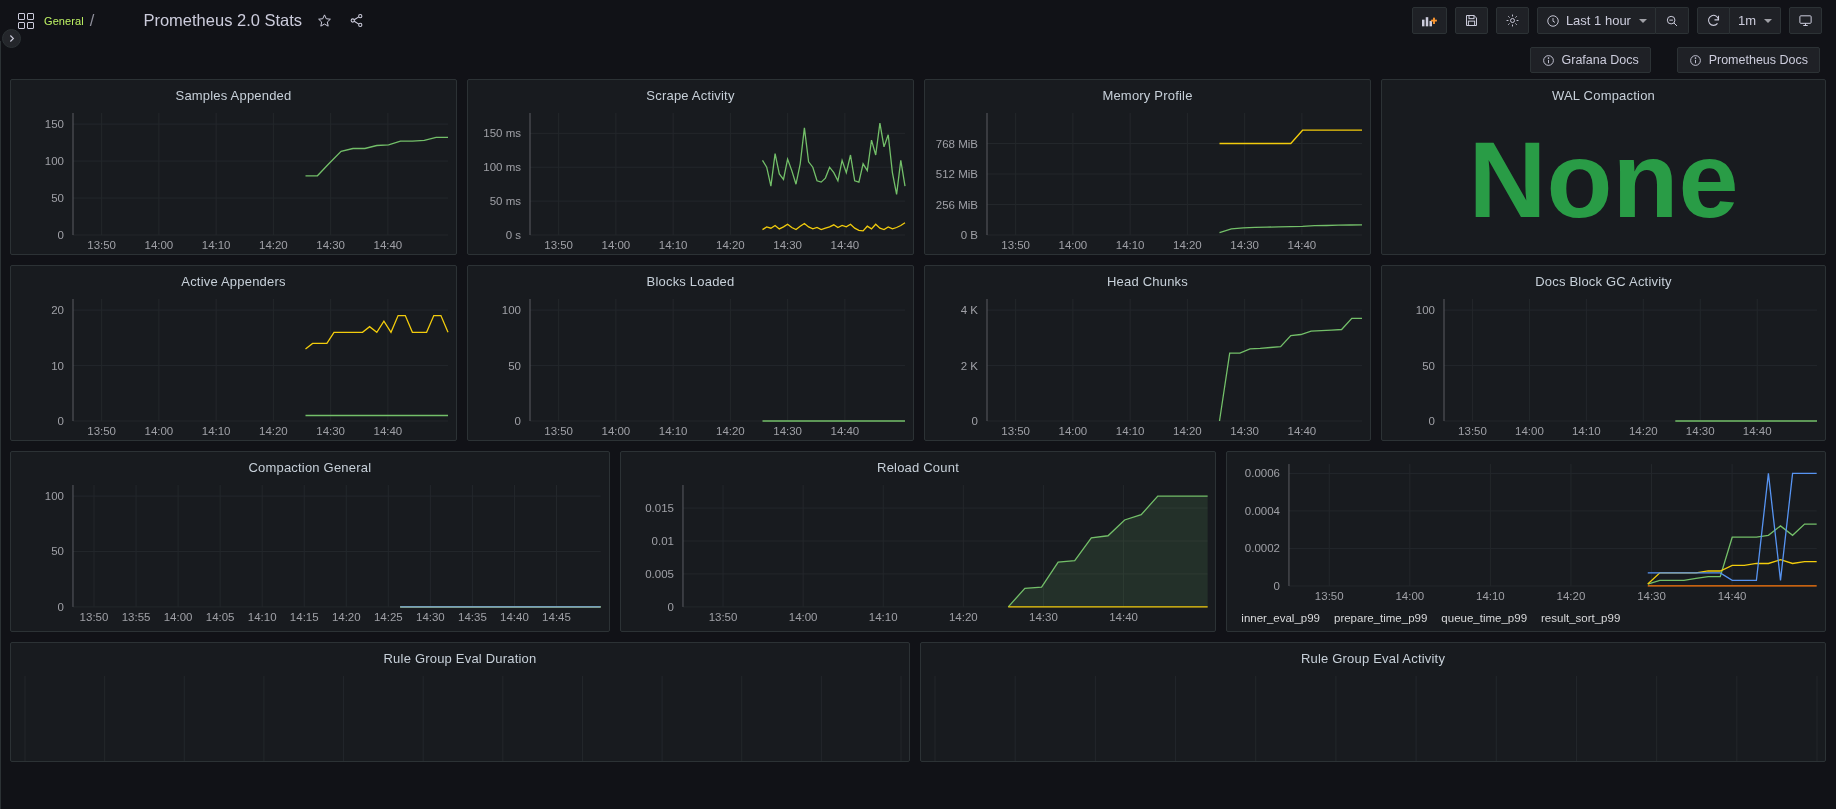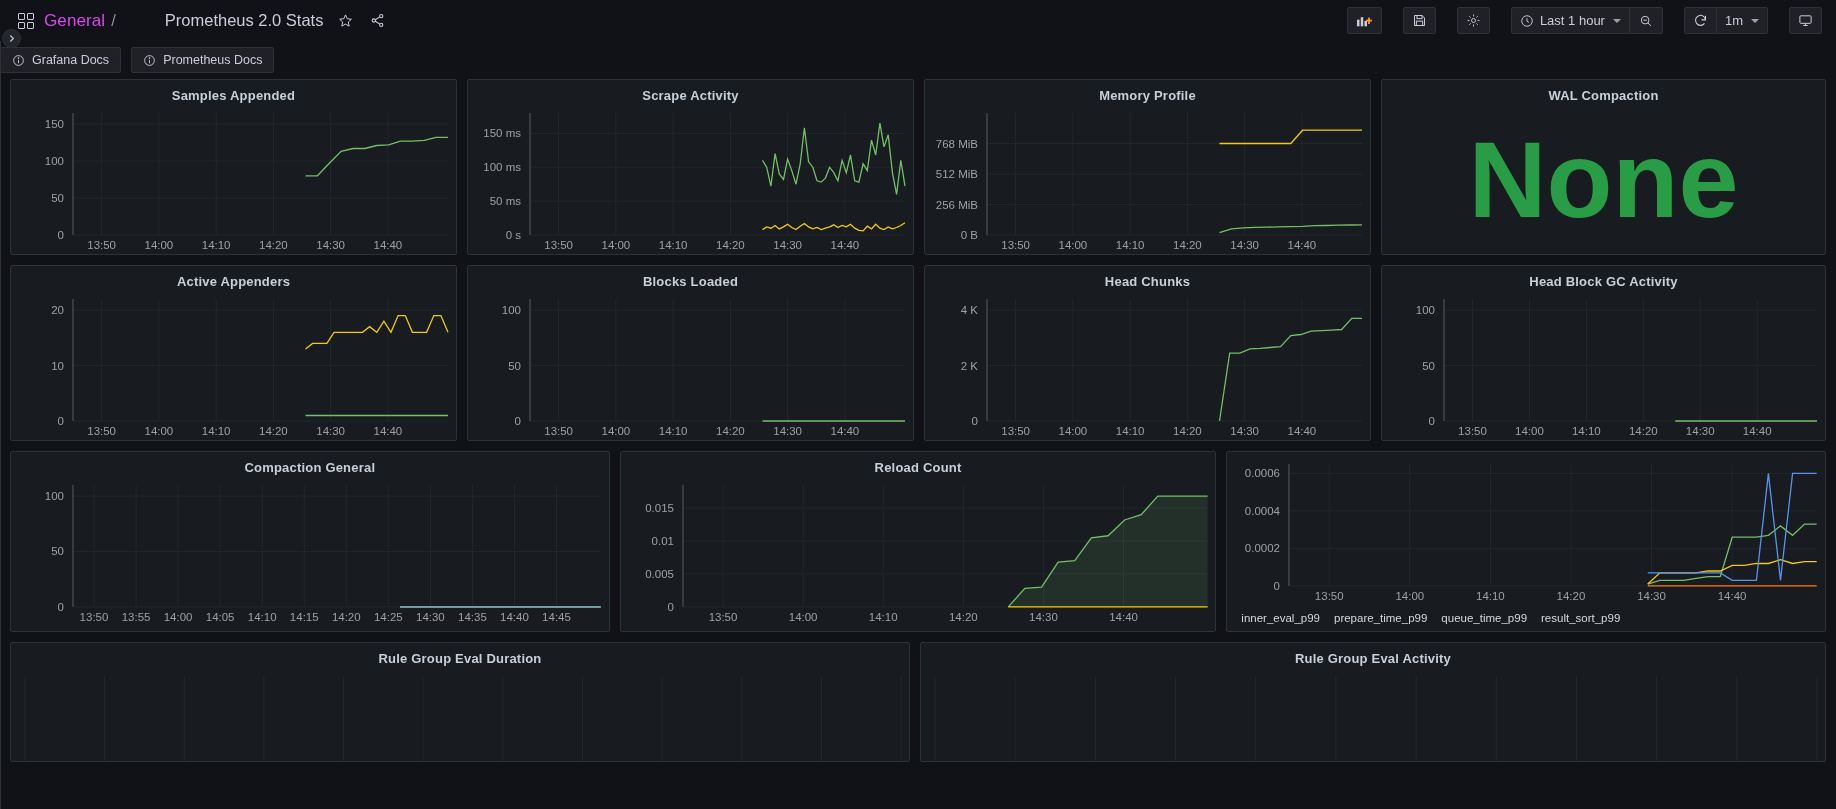--- a/index.html
+++ b/index.html
@@ -15,44 +15,44 @@
     height: 41px; display: flex; align-items: center;
     padding: 0 14px 0 18px; background: #111217;
     position: relative;
   }
   .brand-grid {
     width: 16px; height: 16px; display: grid;
     grid-template-columns: 7px 7px; grid-template-rows: 7px 7px;
     gap: 2px; margin-right: 10px; flex: 0 0 auto;
   }
   .brand-grid i { display: block; border: 1.4px solid #ccccdc; border-radius: 1px; }
-  .crumb { font-size: 17px; color: #d946ef; letter-spacing: .1px; white-space: nowrap; }
+  .crumb { font-size: 11px; color: #bef264; letter-spacing: .1px; white-space: nowrap; }
   .crumb-sep { color: #8e8e9a; margin: 0 3px 0 6px; font-size: 16.5px; }
   .crumb-cur { font-size: 16.5px; color: #ccccdc; white-space: nowrap; margin-left: 46px; }
   .icon-btn-plain {
     margin-left: 12px; width: 20px; height: 20px; display: flex;
     align-items: center; justify-content: center; color: #ccccdc;
   }
-  .topnav-right { margin-left: auto; display: flex; align-items: center; gap: 21px; }
+  .topnav-right { margin-left: auto; display: flex; align-items: center; gap: 8px; }
   .tbtn {
     height: 27px; min-width: 33px; padding: 0 8px;
     background: #1f2126; border: 1px solid #2c3235; border-radius: 2px;
     display: flex; align-items: center; justify-content: center; gap: 6px;
     color: #ccccdc; font-size: 13px;
   }
   .tgroup { display: flex; }
   .tgroup .tbtn { border-radius: 0; border-left-width: 0; }
   .tgroup .tbtn:first-child { border-radius: 2px 0 0 2px; border-left-width: 1px; }
   .tgroup .tbtn:last-child { border-radius: 0 2px 2px 0; }
   .caret { width: 0; height: 0; border-left: 4px solid transparent; border-right: 4px solid transparent;
            border-top: 4px solid #9fa0a6; margin-left: 2px; }
   
   .links-row {
-    height: 38px; display: flex; align-items: center;
-    gap: 10px; padding-right: 16px;
+    height: 38px; display: flex; justify-content: flex-end; align-items: center;
+    gap: 26px; padding-right: 16px;
   }
   .linkbtn {
     height: 26px; padding: 0 11px; background: #1f2126; border: 1px solid #2c3235;
     border-radius: 2px; display: flex; align-items: center; gap: 7px;
     font-size: 12.5px; color: #ccccdc;
   }
   
   .side-rail { position: absolute; left: 0; top: 41px; width: 1px; height: 768px; background: #2c3235; }
   .side-toggle {
     position: absolute; left: 2px; top: 29px; width: 19px; height: 19px;
@@ -61,21 +61,21 @@
     color: #ccccdc; font-size: 10px; z-index: 5;
   }
   
   .dash { padding: 0 10px; }
   .row { display: flex; gap: 10px; margin-bottom: 10px; }
   .panel {
     background: #181b1f; border: 1px solid #2c3235; border-radius: 2px;
     display: flex; flex-direction: column; overflow: hidden;
   }
   .panel-title {
-    text-align: center; font-size: 13px; color: #c7d0d9; font-weight: 700;
+    text-align: center; font-size: 13px; color: #c7d0d9; font-weight: 400;
     padding: 8px 0 2px; letter-spacing: .2px;
   }
   .panel-body { flex: 1 1 auto; position: relative; }
   .graph-svg { display: block; width: 100%; height: 100%; }
   .legend {
     display: flex; flex-wrap: wrap; align-items: center; gap: 5px 14px;
     padding: 2px 0 7px 14px; font-size: 11.5px; color: #d8d9da;
   }
   .legend-item { display: flex; align-items: center; gap: 6px; }
   .bignum {
@@ -384,21 +384,21 @@
             <line x1="319.63358778625957" y1="8" x2="319.63358778625957" y2="130" class="gridline"></line>
             <text x="319.63358778625957" y="144" class="axis-text" text-anchor="middle">14:30</text>
             <line x1="376.88549618320616" y1="8" x2="376.88549618320616" y2="130" class="gridline"></line>
             <text x="376.88549618320616" y="144" class="axis-text" text-anchor="middle">14:40</text>
             <path d="M294.5 130.0 L304.7 62.1 L314.9 62.1 L325.0 57.9 L335.2 57.4 L345.4 56.5 L355.6 55.7 L365.8 44.6 L375.9 43.5 L386.1 40.2 L396.3 39.6 L406.5 39.1 L416.6 38.5 L426.8 27.4 L437.0 27.4" fill="none" stroke="#73bf69" stroke-width="1.3"></path>
           </svg>
         </div>
 
     </div>
     <div class="panel" style="width:450px">
-      <div class="panel-title">Head Block GC Activity</div>
+      <div class="panel-title">Docs Block GC Activity</div>
       <div class="panel-body">
           <svg class="graph-svg" viewBox="0 0 443 150">
             <line x1="62" y1="130" x2="435" y2="130" class="gridline"></line>
             <text x="53" y="134" class="axis-text" text-anchor="end">0</text>
             <line x1="62" y1="74.54545454545455" x2="435" y2="74.54545454545455" class="gridline"></line>
             <text x="53" y="78.54545454545455" class="axis-text" text-anchor="end">50</text>
             <line x1="62" y1="19.090909090909093" x2="435" y2="19.090909090909093" class="gridline"></line>
             <text x="53" y="23.090909090909093" class="axis-text" text-anchor="end">100</text>
             <line x1="62" y1="8" x2="62" y2="130" class="axisline"></line>
             <line x1="90.47328244274809" y1="8" x2="90.47328244274809" y2="130" class="gridline"></line>

